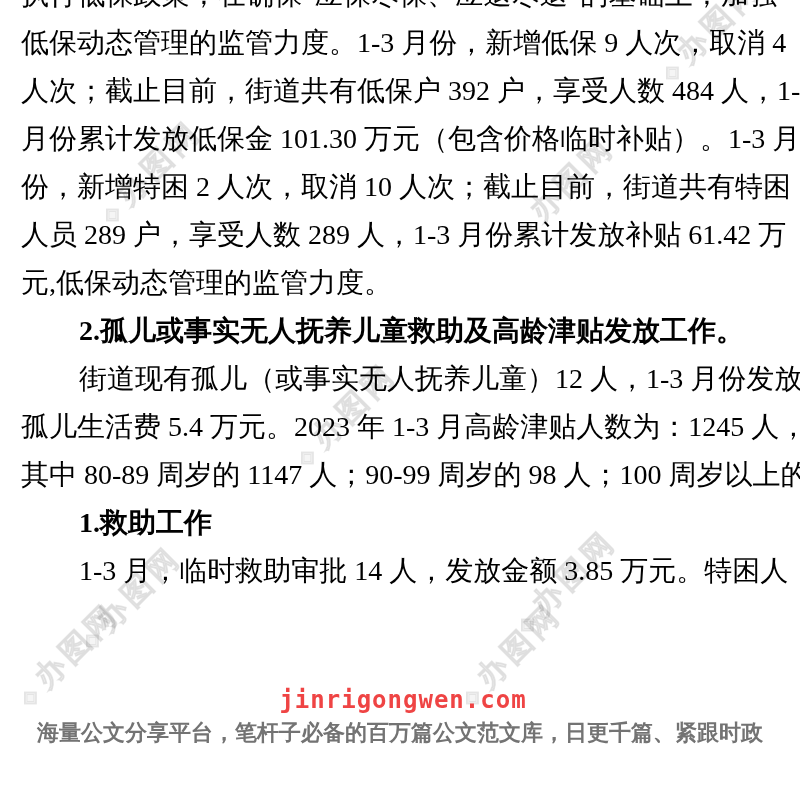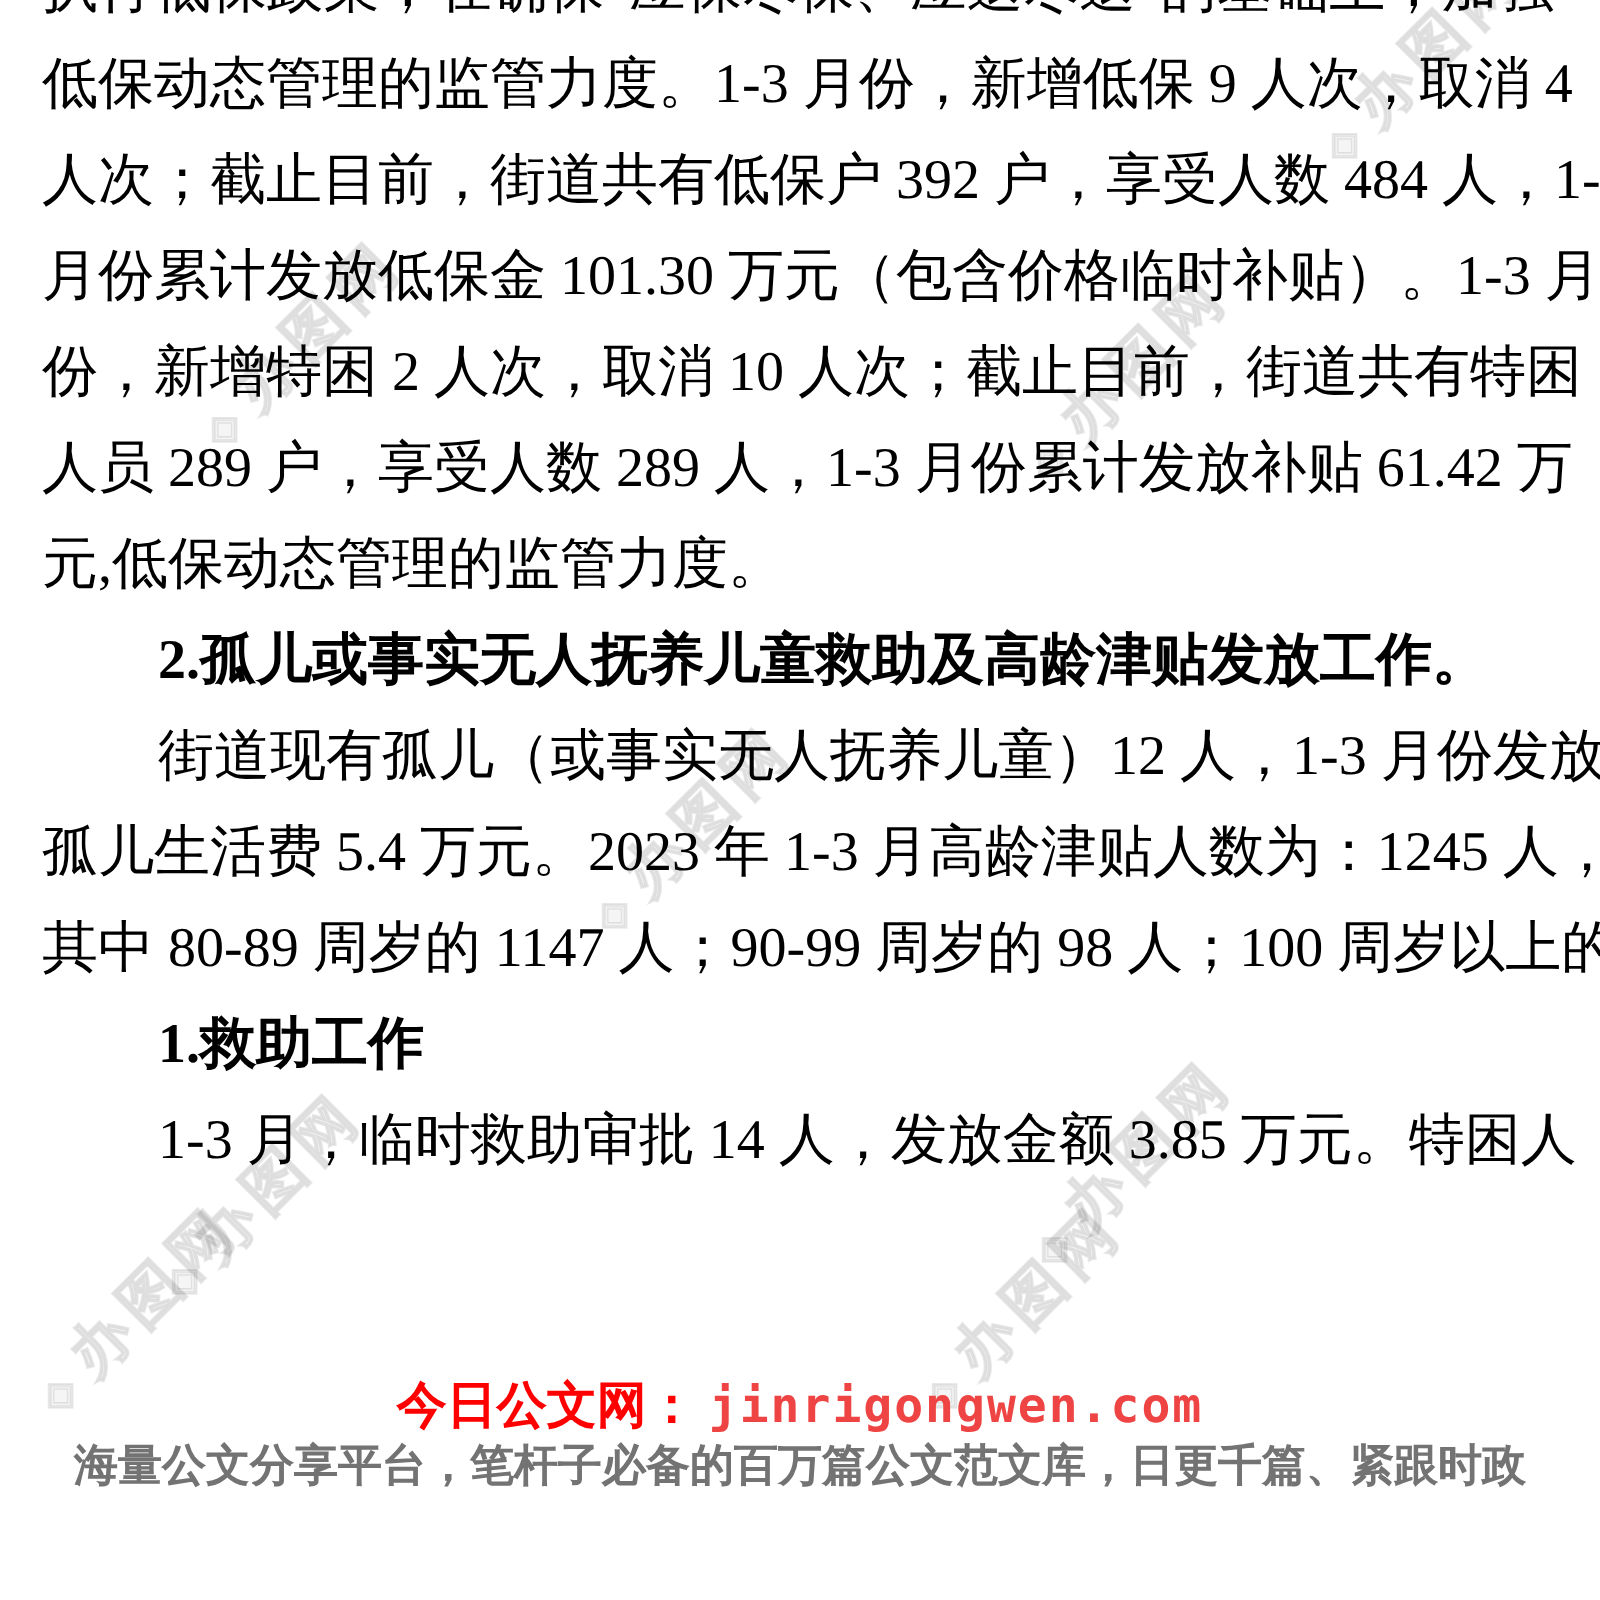--- a/index.html
+++ b/index.html
@@ -107,17 +107,16 @@
     <div class="line nojust bold indent">2.孤儿或事实无人抚养儿童救助及高龄津贴发放工作。</div>
     <div class="line just indent">街道现有孤儿（或事实无人抚养儿童）12 人，1-3 月份发放</div>
     <div class="line just">孤儿生活费 5.4 万元。2023 年 1-3 月高龄津贴人数为：1245 人，</div>
     <div class="line just">其中 80-89 周岁的 1147 人；90-99 周岁的 98 人；100 周岁以上的</div>
     <div class="line nojust bold indent">1.救助工作</div>
     <div class="line just indent">1-3 月，临时救助审批 14 人，发放金额 3.85 万元。特困人</div>
   </div>
 
 <div id="footer">
   <div id="footer-site">
-    <span class="site-label" style="color: rgb(255, 0, 0);">今日公文网：</span>
     <span class="site-url" style="color: #ef4444;">jinrigongwen.com</span>
   </div>
   <div id="footer-tagline">海量公文分享平台，笔杆子必备的百万篇公文范文库，日更千篇、紧跟时政</div>
 </div>
 
 </body></html>

